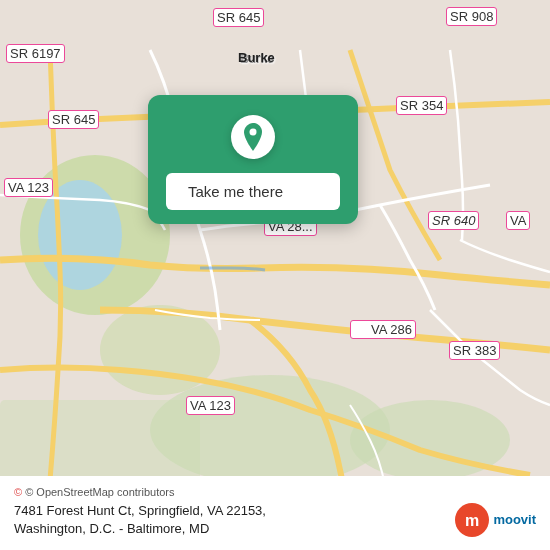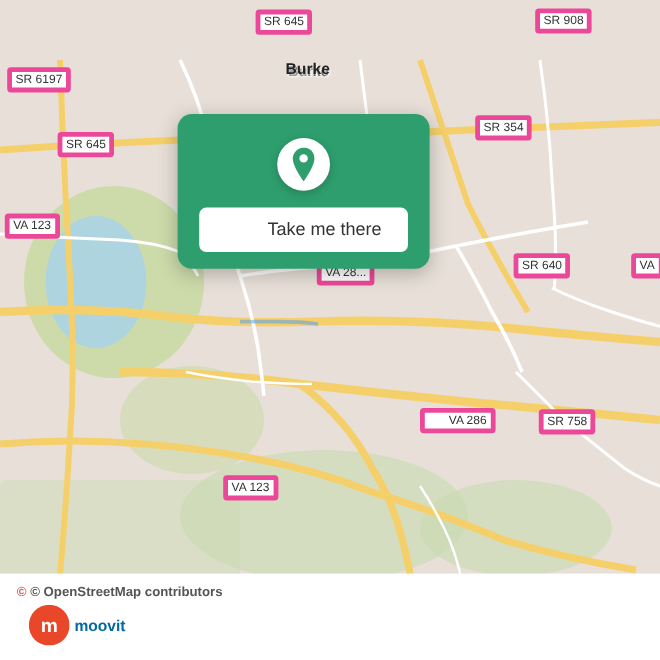--- a/index.html
+++ b/index.html
@@ -56,38 +56,37 @@
     .take-me-btn {
       background: white;
       color: #333;
       border: none;
       border-radius: 6px;
       padding: 10px 22px;
       font-size: 15px;
       font-weight: 500;
       cursor: pointer;
       width: 100%;
-      text-align: right;
+      text-align: left;
     }
 
     
     .bottom-bar {
       position: absolute;
       bottom: 0;
       left: 0;
       right: 0;
       background: white;
       padding: 10px 14px 12px 14px;
     }
 
     .attribution {
       font-size: 11px;
       color: #555;
       margin-bottom: 4px;
-      font-weight: bold;
     }
 
     .attribution span.osm {
       color: #e05252;
     }
 
     .address-row {
       display: flex;
       align-items: center;
       justify-content: space-between;
@@ -110,23 +109,23 @@
     .moovit-text {
       font-size: 13px;
       font-weight: bold;
       color: #0369a1;
     }
 
     
     .road-label {
       position: absolute;
       background: white;
-      border: 4px solid #ec4899;
+      border: 1px solid #ec4899;
       border-radius: 3px;
-      font-size: 10px;
+      font-size: 13px;
       padding: 1px 3px;
       color: #333;
       white-space: nowrap;
     }
 
     
     .town-label {
       position: absolute;
       font-size: 12px;
       font-weight: bold;
@@ -177,49 +176,53 @@
     <path d="M 155 260 Q 180 265 210 268 Q 240 270 260 270" stroke="white" stroke-width="2" fill="none"></path>
     <path d="M 350 355 Q 360 370 370 390 Q 380 410 385 435 Q 388 445 390 450" stroke="white" stroke-width="2" fill="none"></path>
 
     <path d="M 200 218 Q 215 218 230 218 Q 250 218 265 220" stroke="#4499ff" stroke-width="3" fill="none" opacity="0.5"></path>
   </svg>
 
   <div class="town-label" style="left: 240px; top: 52px;">Burke</div>
 
   <div class="road-label" style="left: 213px; top: 8px;">SR 645</div>
   <div class="road-label" style="left: 446px; top: 7px;">SR 908</div>
-  <div class="road-label" style="left: 6px; top: 56px;">SR 6197</div>
+  <div class="road-label" style="left: 6px; top: 44px;">SR 6197</div>
   <div class="road-label" style="left: 48px; top: 110px;">SR 645</div>
   <div class="road-label" style="left: 396px; top: 96px;">SR 354</div>
   <div class="road-label" style="left: 4px; top: 178px;">VA 123</div>
   <div class="road-label" style="left: 186px; top: 396px;">VA 123</div>
   <div class="road-label" style="left: 264px; top: 217px;">VA 28...</div>
-  <div class="road-label" style="left: 350px; top: 340px; padding-left: 20px;">VA 286</div>
-  <div class="road-label" style="left: 428px; top: 211px;">SR 640</div>
-  <div class="road-label" style="left: 449px; top: 341px;">SR 758</div>
-  <div class="road-label" style="left: 526px; top: 211px;">VA</div>
+  <div class="road-label" style="left: 350px; top: 320px; padding-left: 20px;">VA 286</div>
+  <div class="road-label" style="left: 428px; top: 211px; font-style: italic;">SR 640</div>
+  <div class="road-label" style="left: 449px; top: 341px;">SR 383</div>
+  <div class="road-label" style="left: 506px; top: 211px;">VA</div>
 
   <div style="position:absolute; left:238px; top:50px; font-size:13px; font-weight:bold; color:#222; text-shadow: 1px 1px 2px rgba(255,255,255,0.9);">Burke</div>
 
   <div class="location-card">
     <div class="pin-icon">
       <svg width="22" height="28" viewBox="0 0 22 28">
         <path d="M11 0C6.477 0 2 4.477 2 9c0 7 9 19 9 19S20 16 20 9c0-4.523-3.477-9-9-9z" fill="#2e9e6e"></path>
         <circle cx="11" cy="9" r="3.5" fill="white"></circle>
       </svg>
     </div>
     <button class="take-me-btn">Take me there</button>
   </div>
 
   <div class="bottom-bar">
     <div class="attribution">
       <span class="osm">©</span>
       <span>© OpenStreetMap contributors</span>
     </div>
     <div class="address-row">
+      <div class="address-text">
+        <span>7481 Forest Hunt Ct, Springfield, VA 22153,</span><br>
+        <span>Washington, D.C. - Baltimore, MD</span>
+      </div>
       <div class="moovit-logo">
 
         <svg width="34" height="34" viewBox="0 0 34 34">
           <circle cx="17" cy="17" r="17" fill="#e8472a"></circle>
           <text x="17" y="23" text-anchor="middle" font-size="16" font-weight="bold" fill="white" font-family="Arial">m</text>
         </svg>
         <span class="moovit-text">moovit</span>
       </div>
     </div>
   </div>

